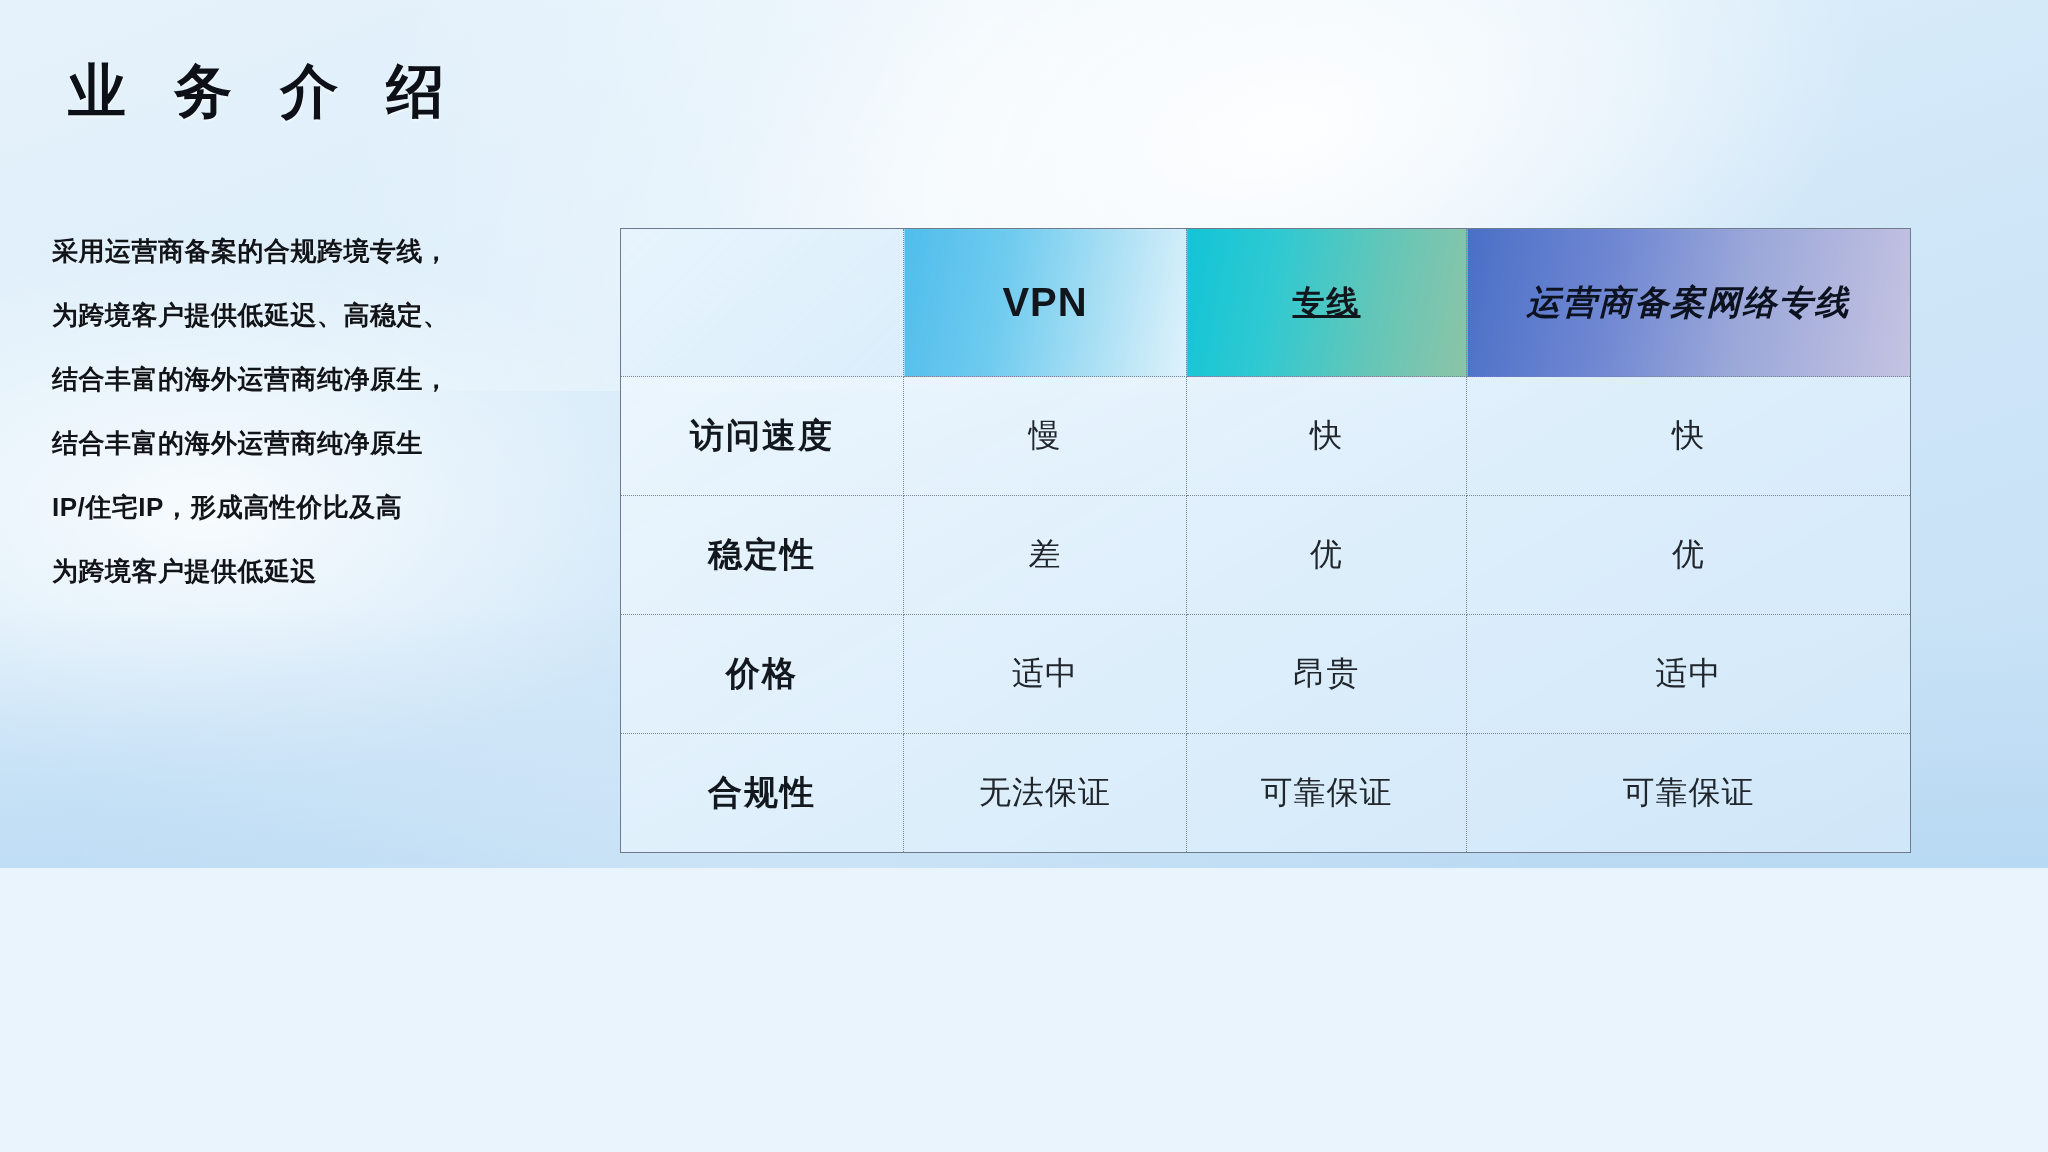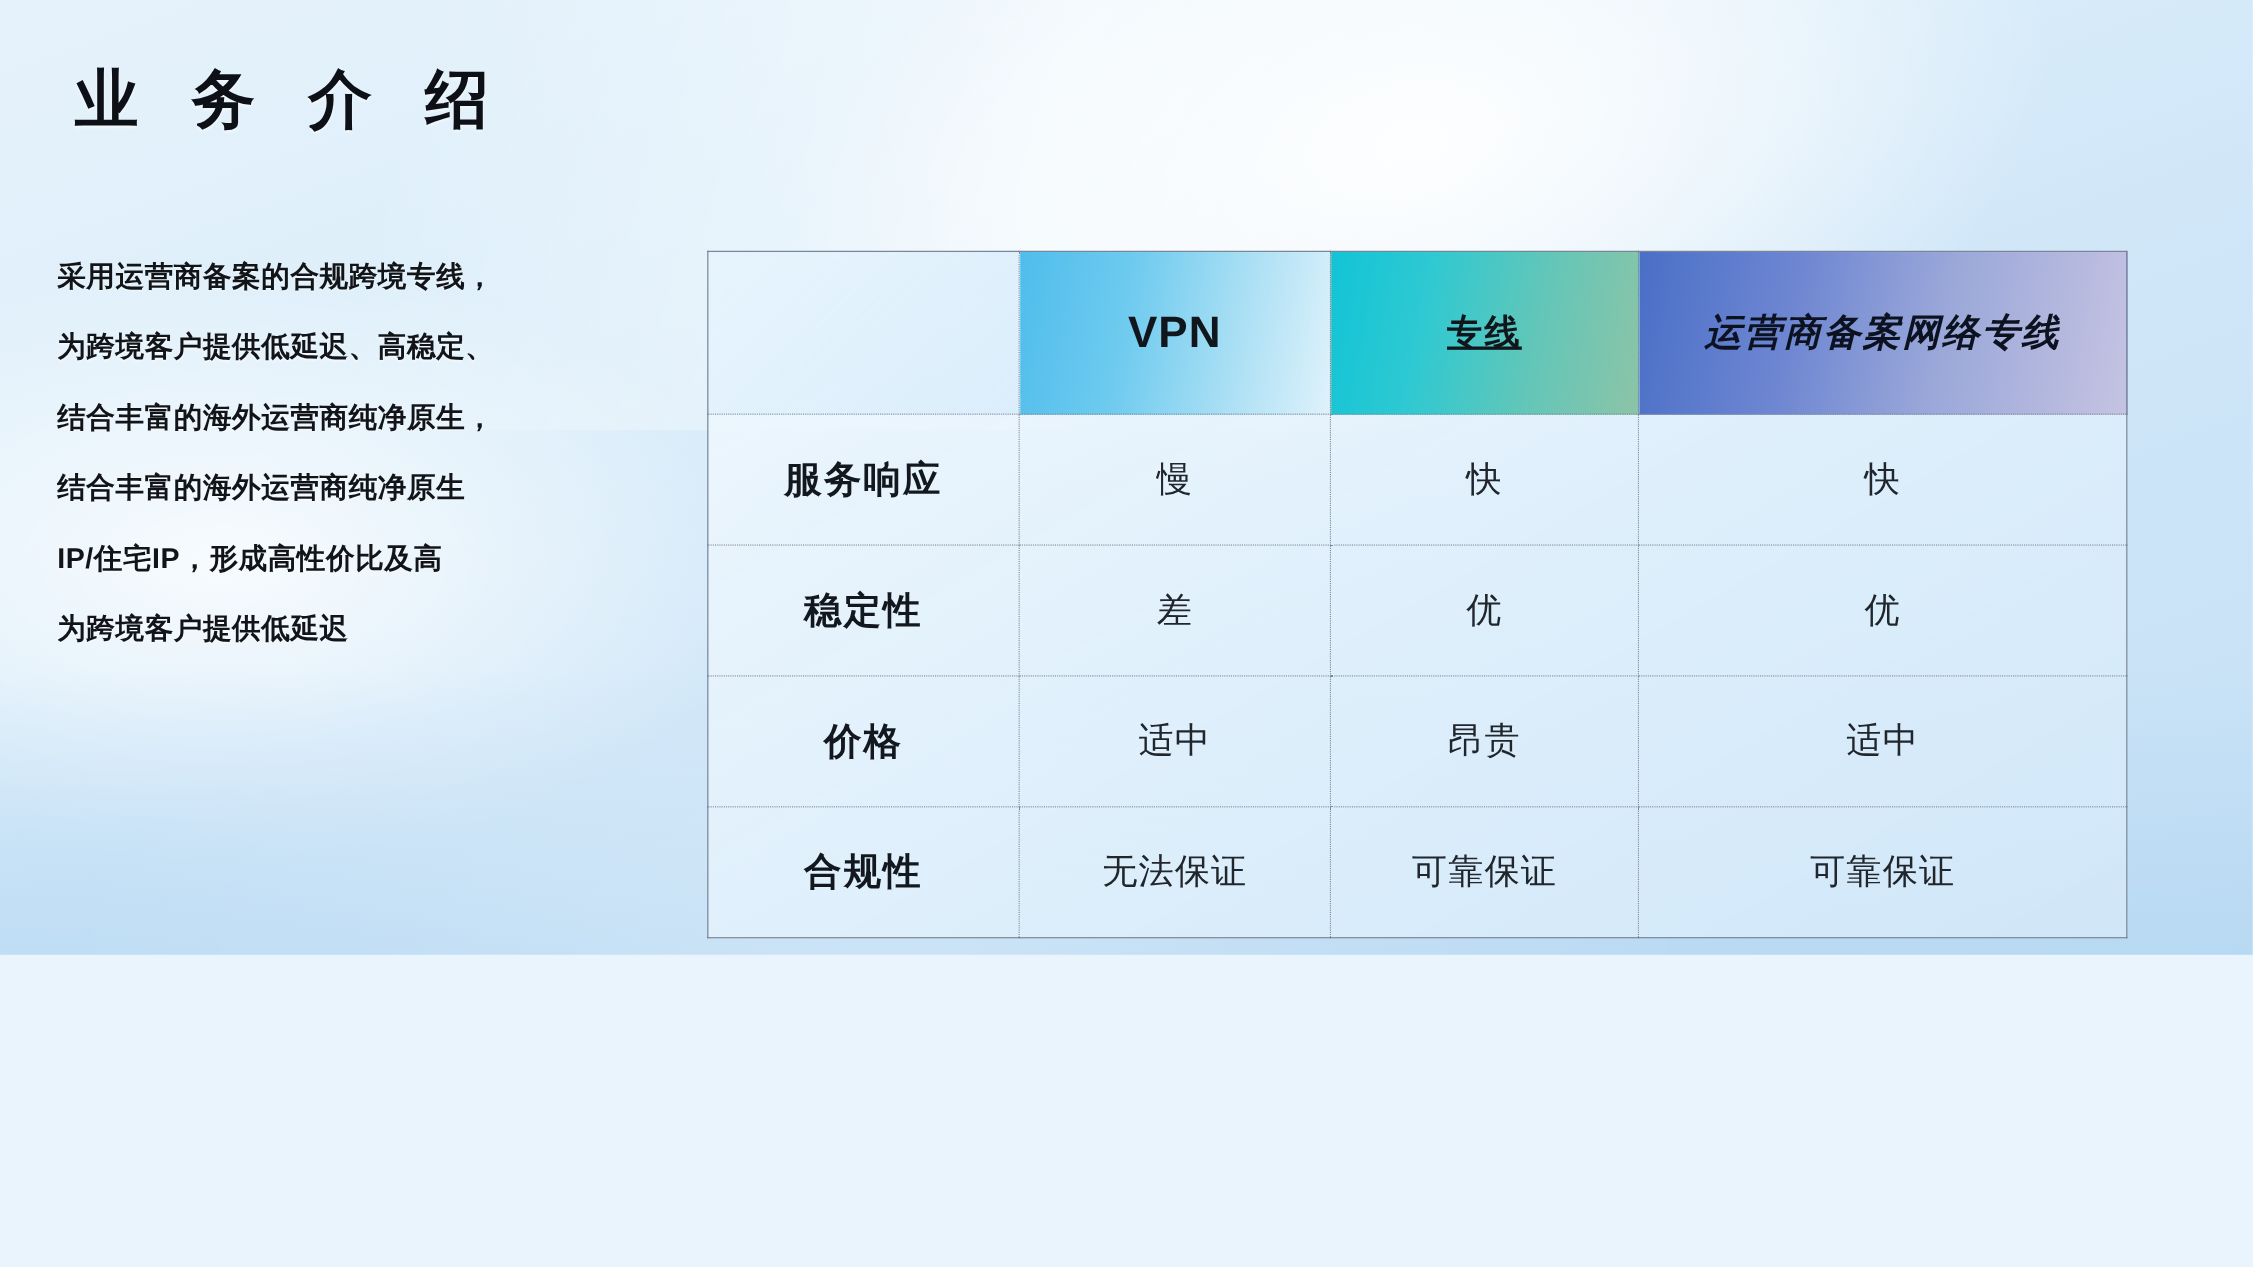--- a/index.html
+++ b/index.html
@@ -105,21 +105,21 @@
     letter-spacing: 0.5px;
     white-space: nowrap;
     text-shadow: 0 1px 2px rgba(255,255,255,0.55);
   }
 
   .desc-line:last-child { margin-bottom: 0; }
 
   
   .table-wrap {
     position: absolute;
-    left: 643px;
+    left: 620px;
     top: 228px;
     width: 1290px;
   }
 
   table.cmp {
     width: 100%;
     border-collapse: collapse;
     table-layout: fixed;
     border: 1px solid #6d7b8c;
     background: linear-gradient(150deg, rgba(240,248,254,0.92) 0%, rgba(226,241,252,0.90) 45%, rgba(210,232,249,0.92) 100%);
@@ -226,21 +226,21 @@
       <thead>
         <tr>
           <th class="h-blank"></th>
           <th class="h-vpn">VPN</th>
           <th class="h-line">专线</th>
           <th class="h-carrier">运营商备案网络专线</th>
         </tr>
       </thead>
       <tbody>
         <tr>
-          <td class="rowhead">服务响应</td>
+          <td class="rowhead">访问速度</td>
           <td class="val">慢</td>
           <td class="val">快</td>
           <td class="val">快</td>
         </tr>
         <tr>
           <td class="rowhead">稳定性</td>
           <td class="val">差</td>
           <td class="val">优</td>
           <td class="val">优</td>
         </tr>

